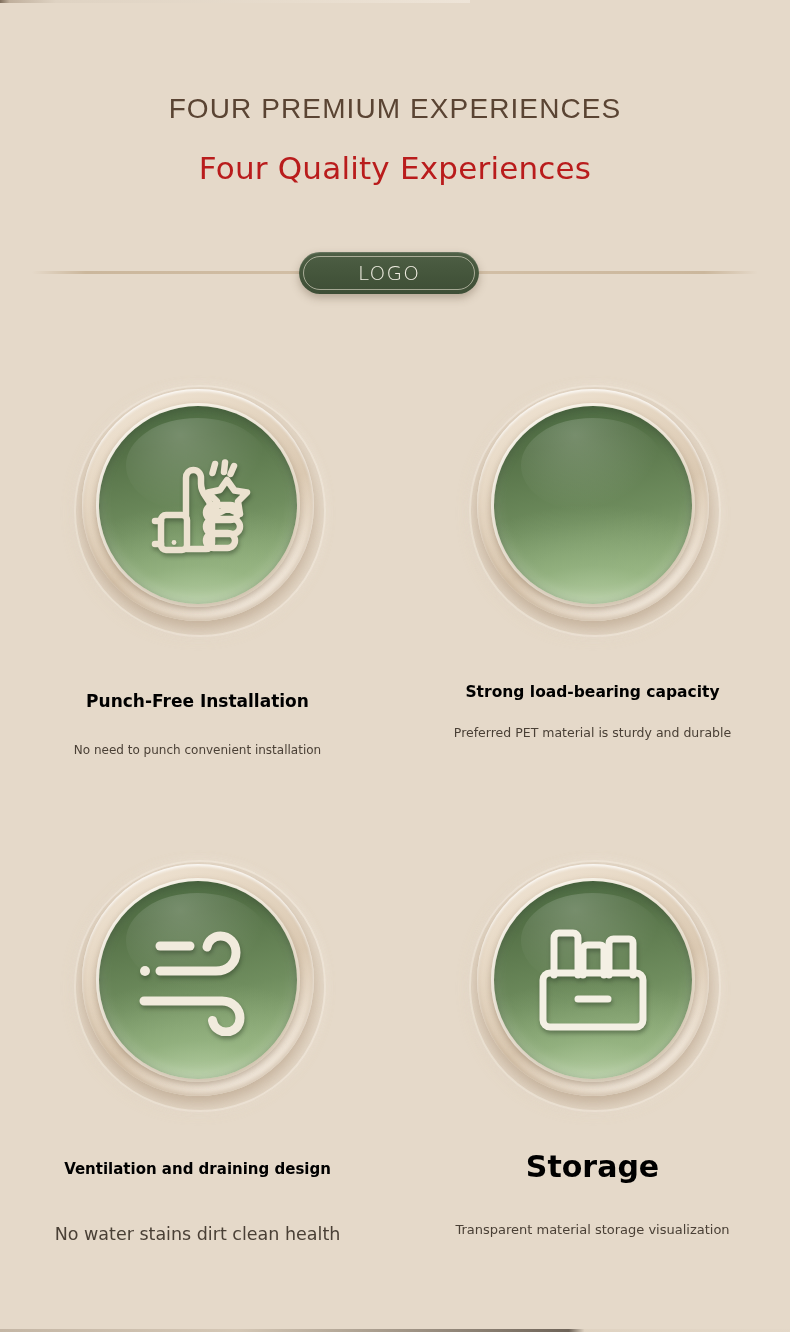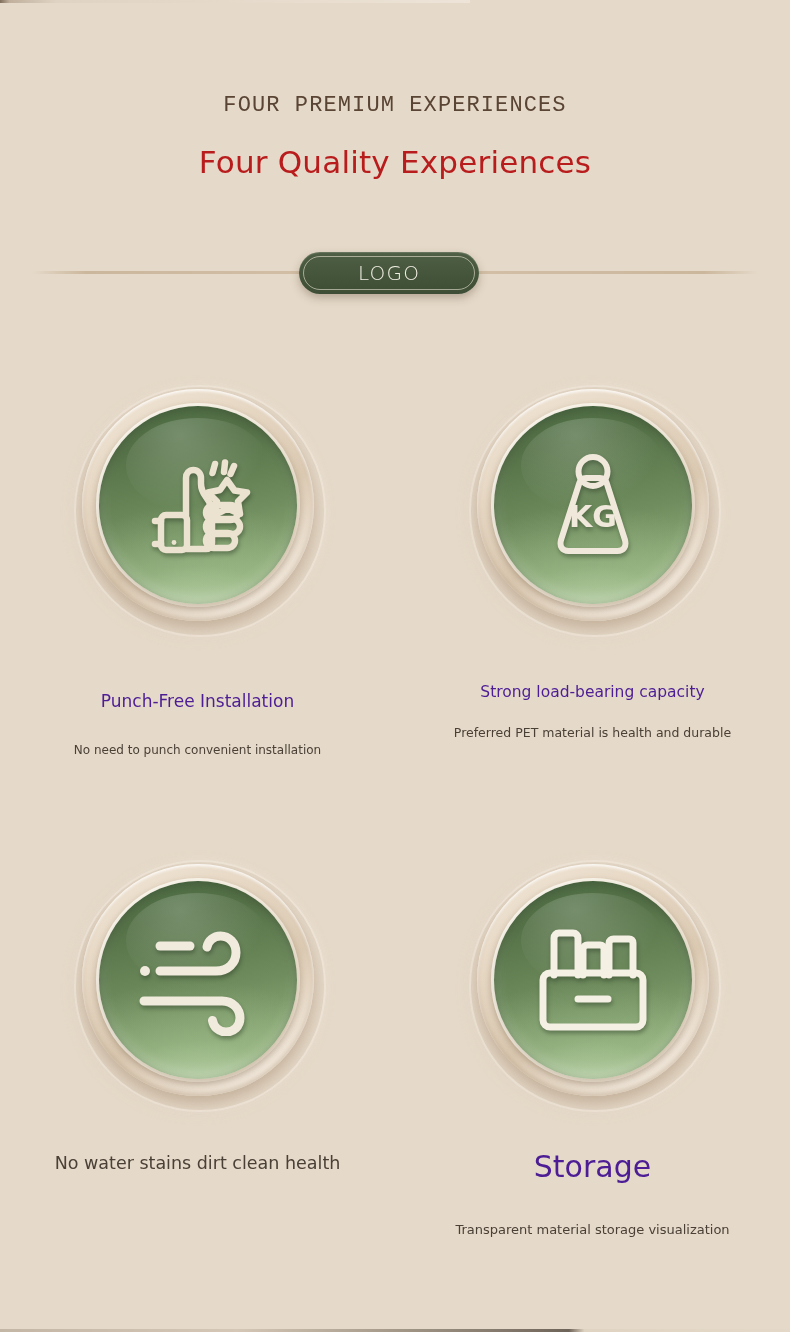--- a/index.html
+++ b/index.html
@@ -33,22 +33,22 @@
 
   
   .header {
     position: absolute;
     left: 0; top: 0;
     width: 790px;
     text-align: center;
   }
   .eyebrow {
     margin-top: 95px;
-    font-family: Liberation Mono, monospace;
-    font-size: 22px;
+    font-family: Liberation Sans, sans-serif;
+    font-size: 28px;
     letter-spacing: 1.1px;
     color: #5a4433;
     font-weight: 300;
     line-height: 1;
   }
   .headline {
     margin-top: 30px;
     font-size: 31px;
     color: #b91c1c;
     font-weight: 400;
@@ -186,24 +186,25 @@
   .med-icon {
     position: absolute;
     left: 25px; top: 21px;
     width: 198px; height: 198px;
     display: flex; align-items: center; justify-content: center;
   }
   .med-icon svg { display:block; filter: drop-shadow(1px 3px 2px rgba(45,60,38,.45)); }
 
   
   .cap-title {
-    color: #4c1d95;
+    color: #000000;
     line-height: 1.28;
     margin: 0 auto;
     width: 320px;
+    font-weight: bold;
   }
   .cap-sub {
     color: #4a4036;
     line-height: 1.3;
     margin: 0 auto;
     width: 340px;
   }
   .c0 .cap-title { margin-top: 58px; font-size: 17px; }
   .c0 .cap-sub   { margin-top: 30px; font-size: 12px; }
 
@@ -269,30 +270,23 @@
     <div class="cap-sub">No need to punch convenient installation</div>
   </div>
 
   <div class="cell c1">
     <div class="medallion">
       <div class="med-shadow"></div>
       <div class="med-halo"></div>
       <div class="med-ring"></div>
       <div class="med-rim"></div>
       <div class="med-green"></div>
-      <div class="med-icon">
-        <svg width="110" height="108" viewBox="0 0 110 108" fill="none" stroke="#f0e9db" stroke-width="6" stroke-linecap="round" stroke-linejoin="round">
-          <circle cx="55" cy="20.5" r="14.5"></circle>
-          <path d="M41.5 31.5 L23 89 C21.3 95.3 24.2 100 30.5 100 L79.5 100 C85.8 100 88.7 95.3 87 89 L68.5 31.5 C67.4 28.6 65 27 62 27 L48 27 C45 27 42.6 28.6 41.5 31.5 Z"></path>
-          <text x="55" y="76" text-anchor="middle" font-family="DejaVu Sans, Liberation Sans, sans-serif" font-size="30" font-weight="700" fill="#f0e9db" stroke="none">KG</text>
-        </svg>
-      </div>
     </div>
     <div class="cap-title">Strong load-bearing capacity</div>
-    <div class="cap-sub">Preferred PET material is health and durable</div>
+    <div class="cap-sub">Preferred PET material is sturdy and durable</div>
   </div>
 
   <div class="cell c2">
     <div class="medallion">
       <div class="med-shadow"></div>
       <div class="med-halo"></div>
       <div class="med-ring"></div>
       <div class="med-rim"></div>
       <div class="med-green"></div>
       <div class="med-icon">
@@ -301,20 +295,21 @@
           <path d="M22 22 L52 22"></path>
 
           <circle cx="7" cy="47" r="5" fill="#f1ebdd" stroke="none"></circle>
 
           <path d="M22 47 L78 47 C90 47 98 39 98 28.5 C98 19 91 12 82.5 12 C75.5 12 70 17 69 23"></path>
 
           <path d="M6 77 L84 77 C95 77 102 85 102 94 C102 102.5 95.5 108 88 108 C81 108 75.5 103 74.5 96.5"></path>
         </svg>
       </div>
     </div>
+    <div class="cap-title">Ventilation and draining design</div>
     <div class="cap-sub">No water stains dirt clean health</div>
   </div>
 
   <div class="cell c3">
     <div class="medallion">
       <div class="med-shadow"></div>
       <div class="med-halo"></div>
       <div class="med-ring"></div>
       <div class="med-rim"></div>
       <div class="med-green"></div>

